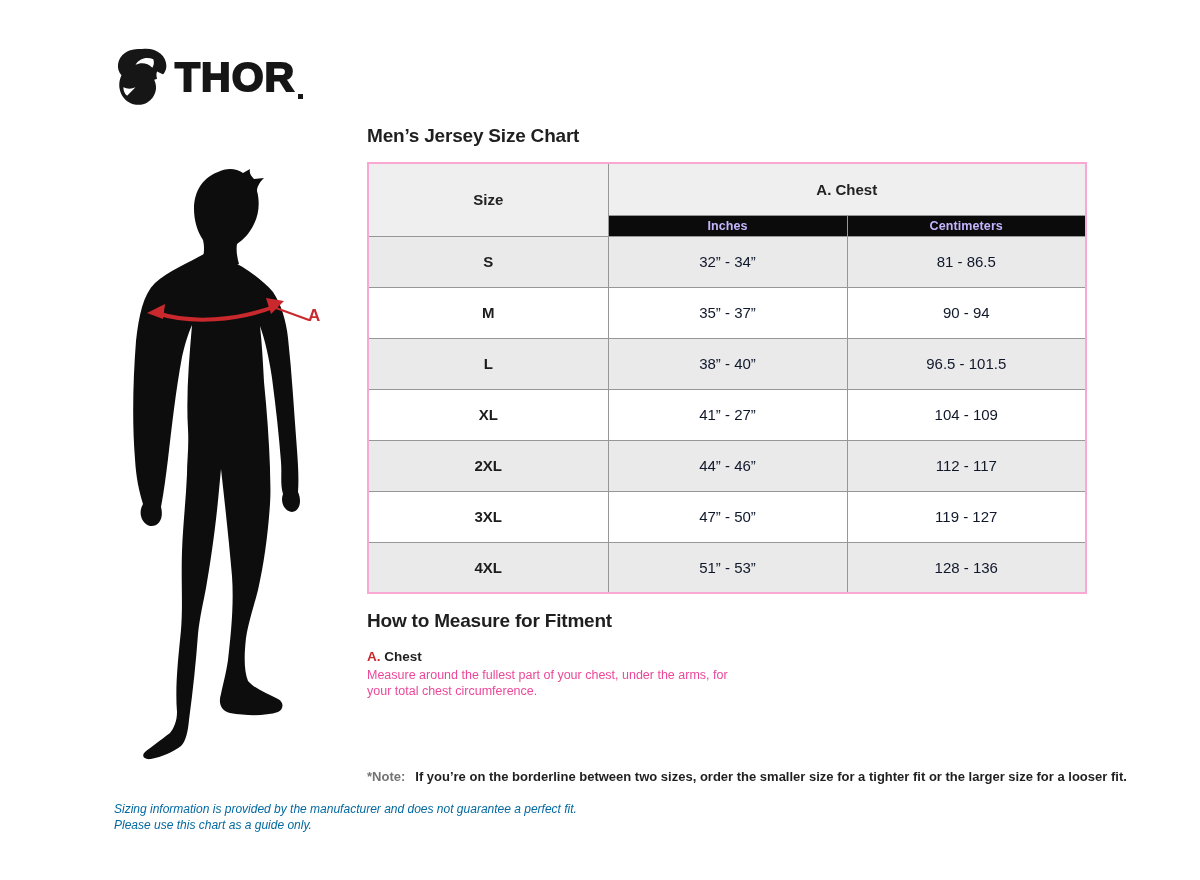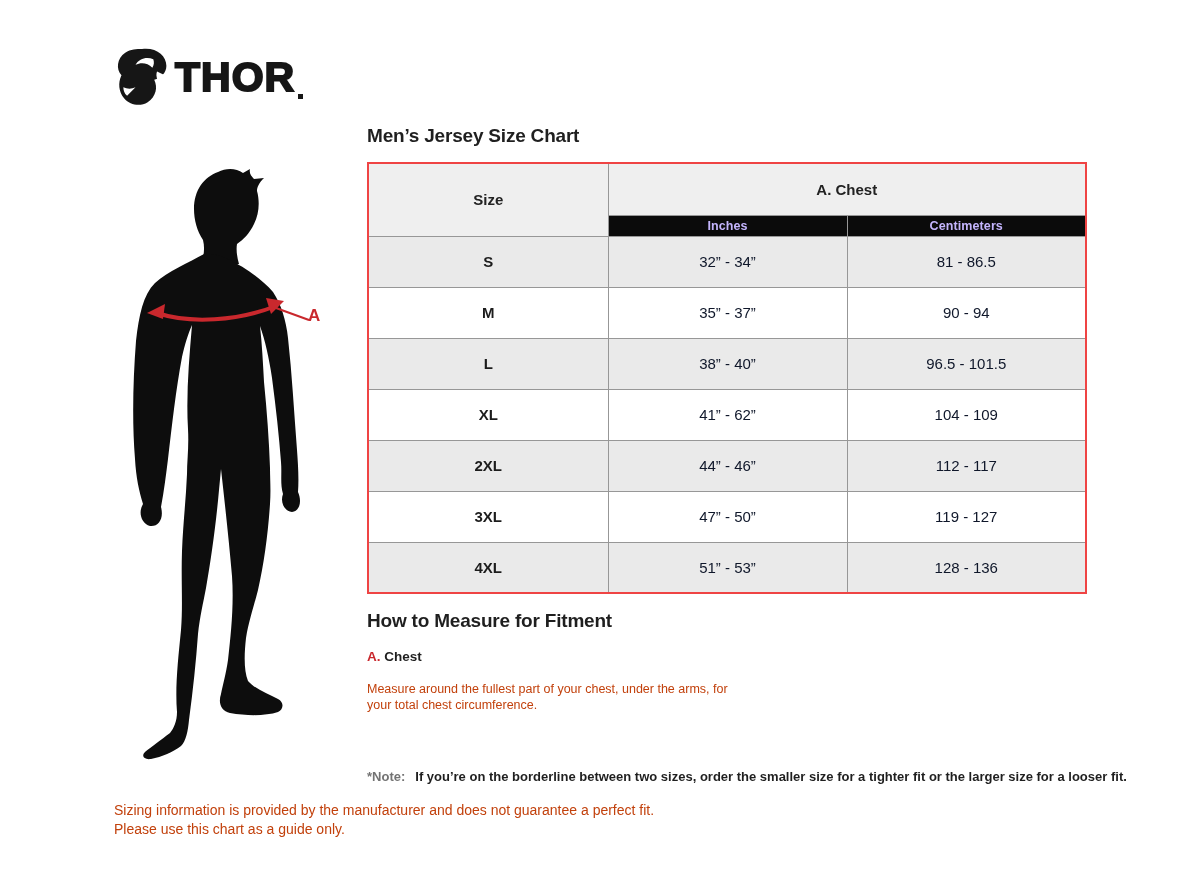--- a/index.html
+++ b/index.html
@@ -66,21 +66,21 @@
     font-size: 19px;
     font-weight: bold;
     color: #1f1f1f;
     letter-spacing: -0.2px;
     margin-bottom: 15px;
   }
 
   table.size-table {
     width: 718px;
     border-collapse: collapse;
-    border: 2px solid #ef4444;
+    border: 2px solid #f9a8d4;
     table-layout: fixed;
   }
   .size-table th, .size-table td {
     border: 1px solid #979797;
     text-align: center;
     vertical-align: middle;
   }
   .col-size { width: 240px; }
   .col-in   { width: 239px; }
   .col-cm   { width: 239px; }
@@ -111,45 +111,46 @@
     font-size: 19px;
     font-weight: bold;
     color: #1f1f1f;
     letter-spacing: -0.2px;
   }
   .measure-item { margin-top: 17px; }
   .item-heading { font-size: 13.5px; font-weight: bold; color: #1f1f1f; }
   .item-key { color: #c9282d; }
   .item-desc {
     font-size: 12.5px;
-    color: #c2410c;
+    color: #ec4899;
     line-height: 1.28;
     max-width: 362px;
-    margin-top: 17px;
+    margin-top: 3px;
   }
 
   .note-row {
     position: absolute;
     left: 367px;
     top: 769px;
     font-size: 13px;
     font-weight: bold;
     color: #1f1f1f;
     white-space: nowrap;
   }
   .note-label { color: #737373; margin-right: 10px; }
 
   
   .footer {
     position: absolute;
     left: 114px;
     top: 801px;
-    font-size: 14px;
-    color: #c2410c;
+    font-size: 12px;
+    color: #0369a1;
     line-height: 1.35;
+    font-style: italic;
   }
 </style>
 </head>
 <body>
 
 <div class="page">
 
   <div class="brand-logo">
     <svg class="logo-icon" viewBox="0 0 62 64" aria-hidden="true">
       <path fill="#161616" d="M 30 2 C 45 0 56 9 56 20 C 56 28 50 33 43 35 C 47 43 45 53 36 59 C 28 64 17 62 11 55 C 5 48 4 38 8 30 C 2 24 3 12 12 6 C 18 2 24 2 30 2 Z"></path>
@@ -208,21 +209,21 @@
           <td>35” - 37”</td>
           <td>90 - 94</td>
         </tr>
         <tr>
           <td class="size-cell">L</td>
           <td>38” - 40”</td>
           <td>96.5 - 101.5</td>
         </tr>
         <tr>
           <td class="size-cell">XL</td>
-          <td>41” - 62”</td>
+          <td>41” - 27”</td>
           <td>104 - 109</td>
         </tr>
         <tr>
           <td class="size-cell">2XL</td>
           <td>44” - 46”</td>
           <td>112 - 117</td>
         </tr>
         <tr>
           <td class="size-cell">3XL</td>
           <td>47” - 50”</td>

